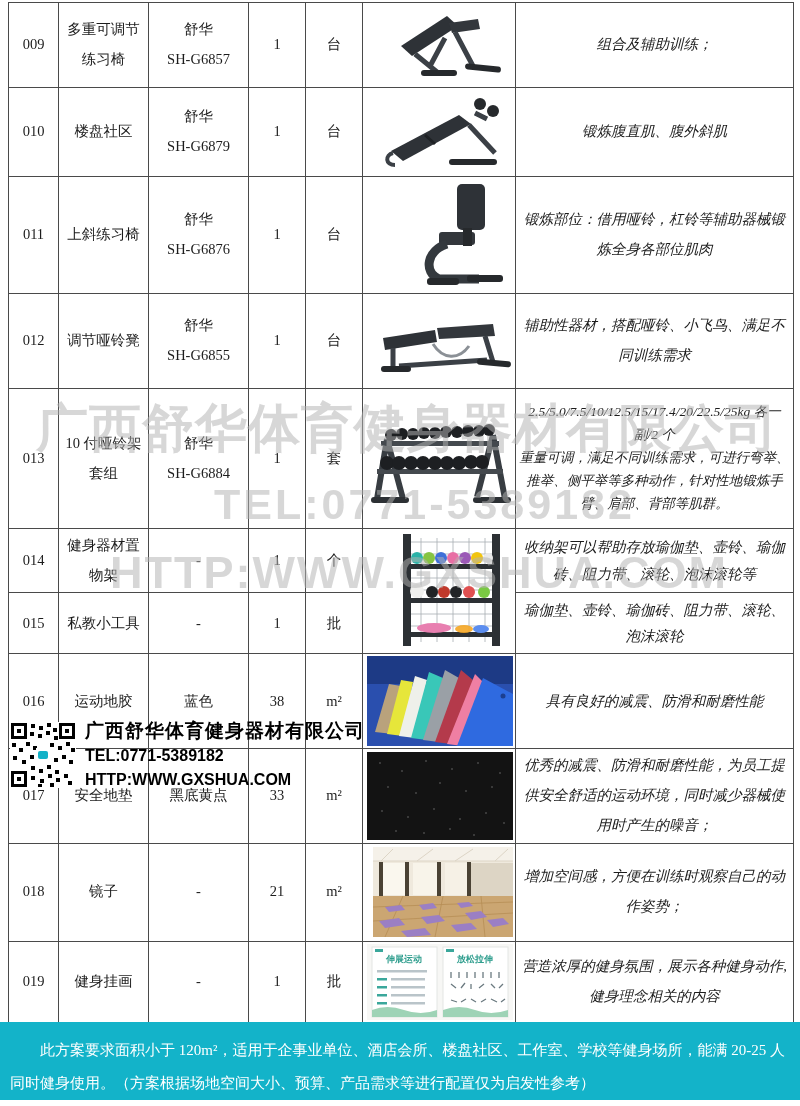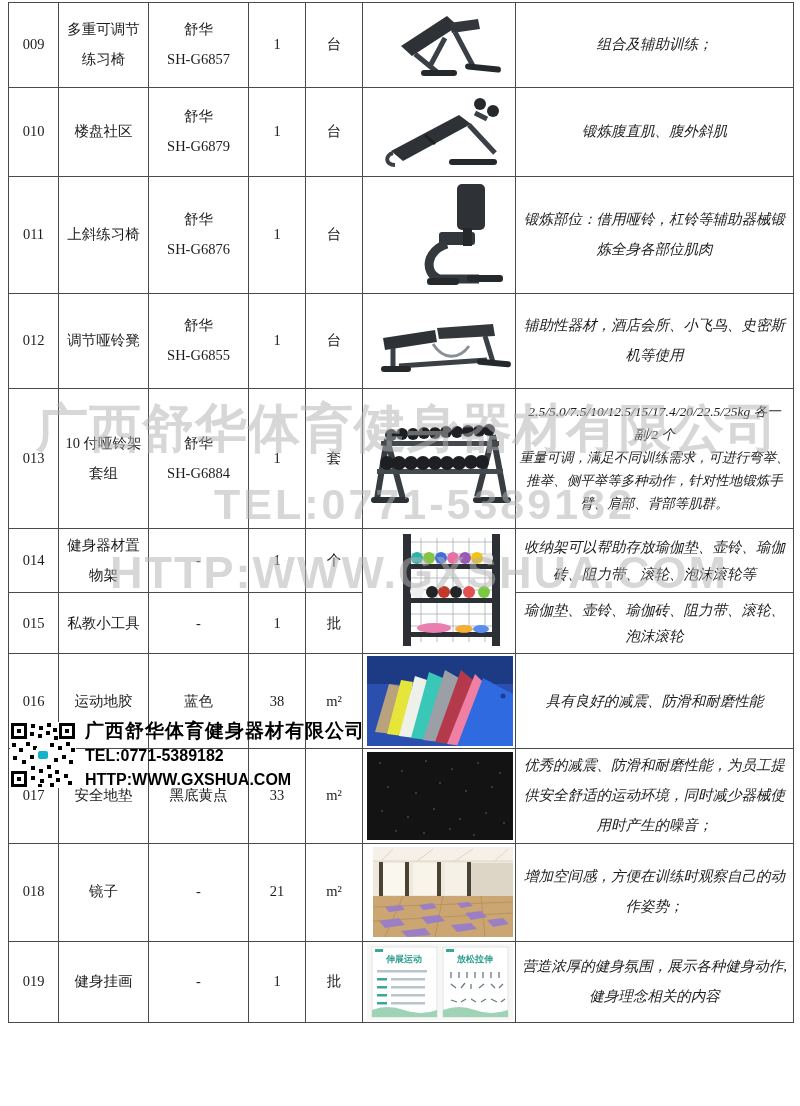--- a/index.html
+++ b/index.html
@@ -121,21 +121,21 @@
       <td>台</td>
       <td class="imgcell"><div class="imgwrap">
         <svg width="138" height="78" viewBox="0 0 138 78">
           <polygon points="8,36 60,28 62,40 10,48" fill="#2e3237"></polygon>
           <polygon points="62,26 118,22 120,34 64,37" fill="#33373c"></polygon>
           <path d="M18 46 L18 66 M110 34 L118 60 M24 64 L112 58" stroke="#3b4046" stroke-width="5" fill="none"></path>
           <path d="M58 42 C68 58 84 58 94 44" stroke="#8b9096" stroke-width="3" fill="none"></path>
           <rect x="6" y="64" width="30" height="6" rx="3" fill="#26292c"></rect>
           <rect x="102" y="58" width="34" height="6" rx="3" fill="#26292c" transform="rotate(5 119 61)"></rect>
         </svg></div></td>
-      <td class="desc">辅助性器材，酒店会所、小飞鸟、史密斯机等使用</td>
+      <td class="desc">辅助性器材，搭配哑铃、小飞鸟、满足不同训练需求</td>
     </tr>
 
     <tr style="height:140px">
       <td>013</td>
       <td>10 付哑铃架
 套组</td>
       <td>舒华
 SH-G6884</td>
       <td>1</td>
       <td>套</td>
@@ -420,14 +420,17 @@
       <rect x="26" y="26" width="14" height="14" fill="#ffffff"></rect>
       <rect x="28" y="29" width="10" height="8" rx="2" fill="#14b2c8"></rect>
     </svg>
   </div>
   <div class="contact">
     <div class="co">广西舒华体育健身器材有限公司</div>
     <div class="tl">TEL:0771-5389182</div>
     <div class="ur">HTTP:WWW.GXSHUA.COM</div>
   </div>
 
+  <div class="banner">
+    <p>此方案要求面积小于 120m²，适用于企事业单位、酒店会所、楼盘社区、工作室、学校等健身场所，能满 20-25 人同时健身使用。（方案根据场地空间大小、预算、产品需求等进行配置仅为启发性参考）</p>
+  </div>
 
 </div>
 
 </body></html>

